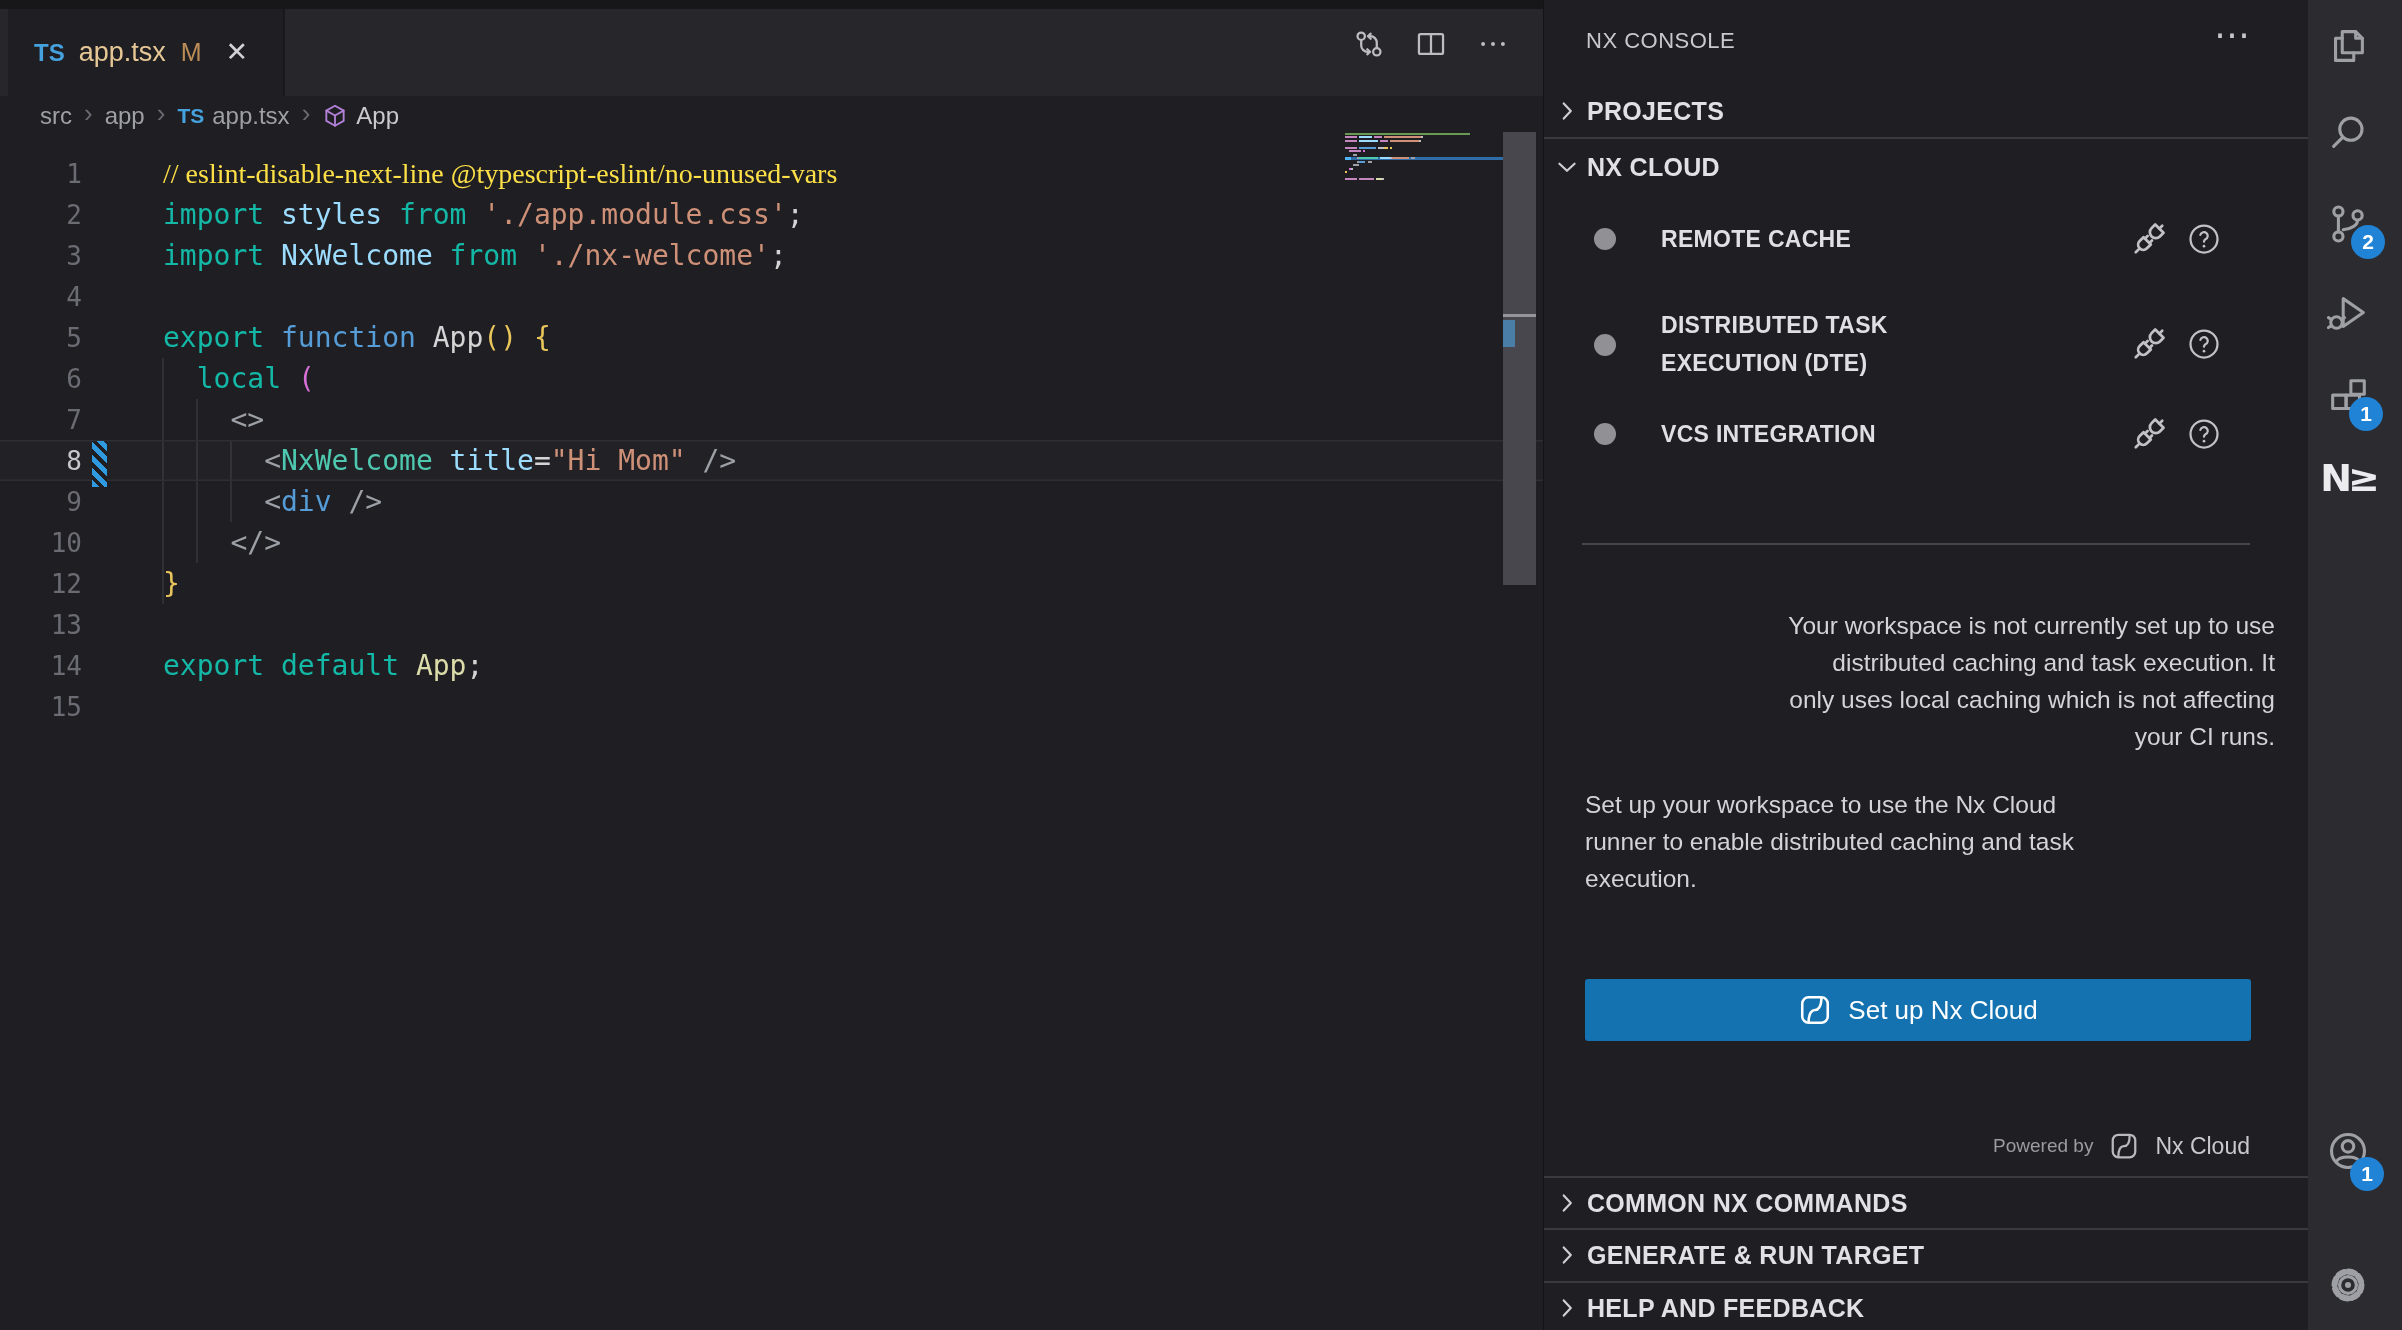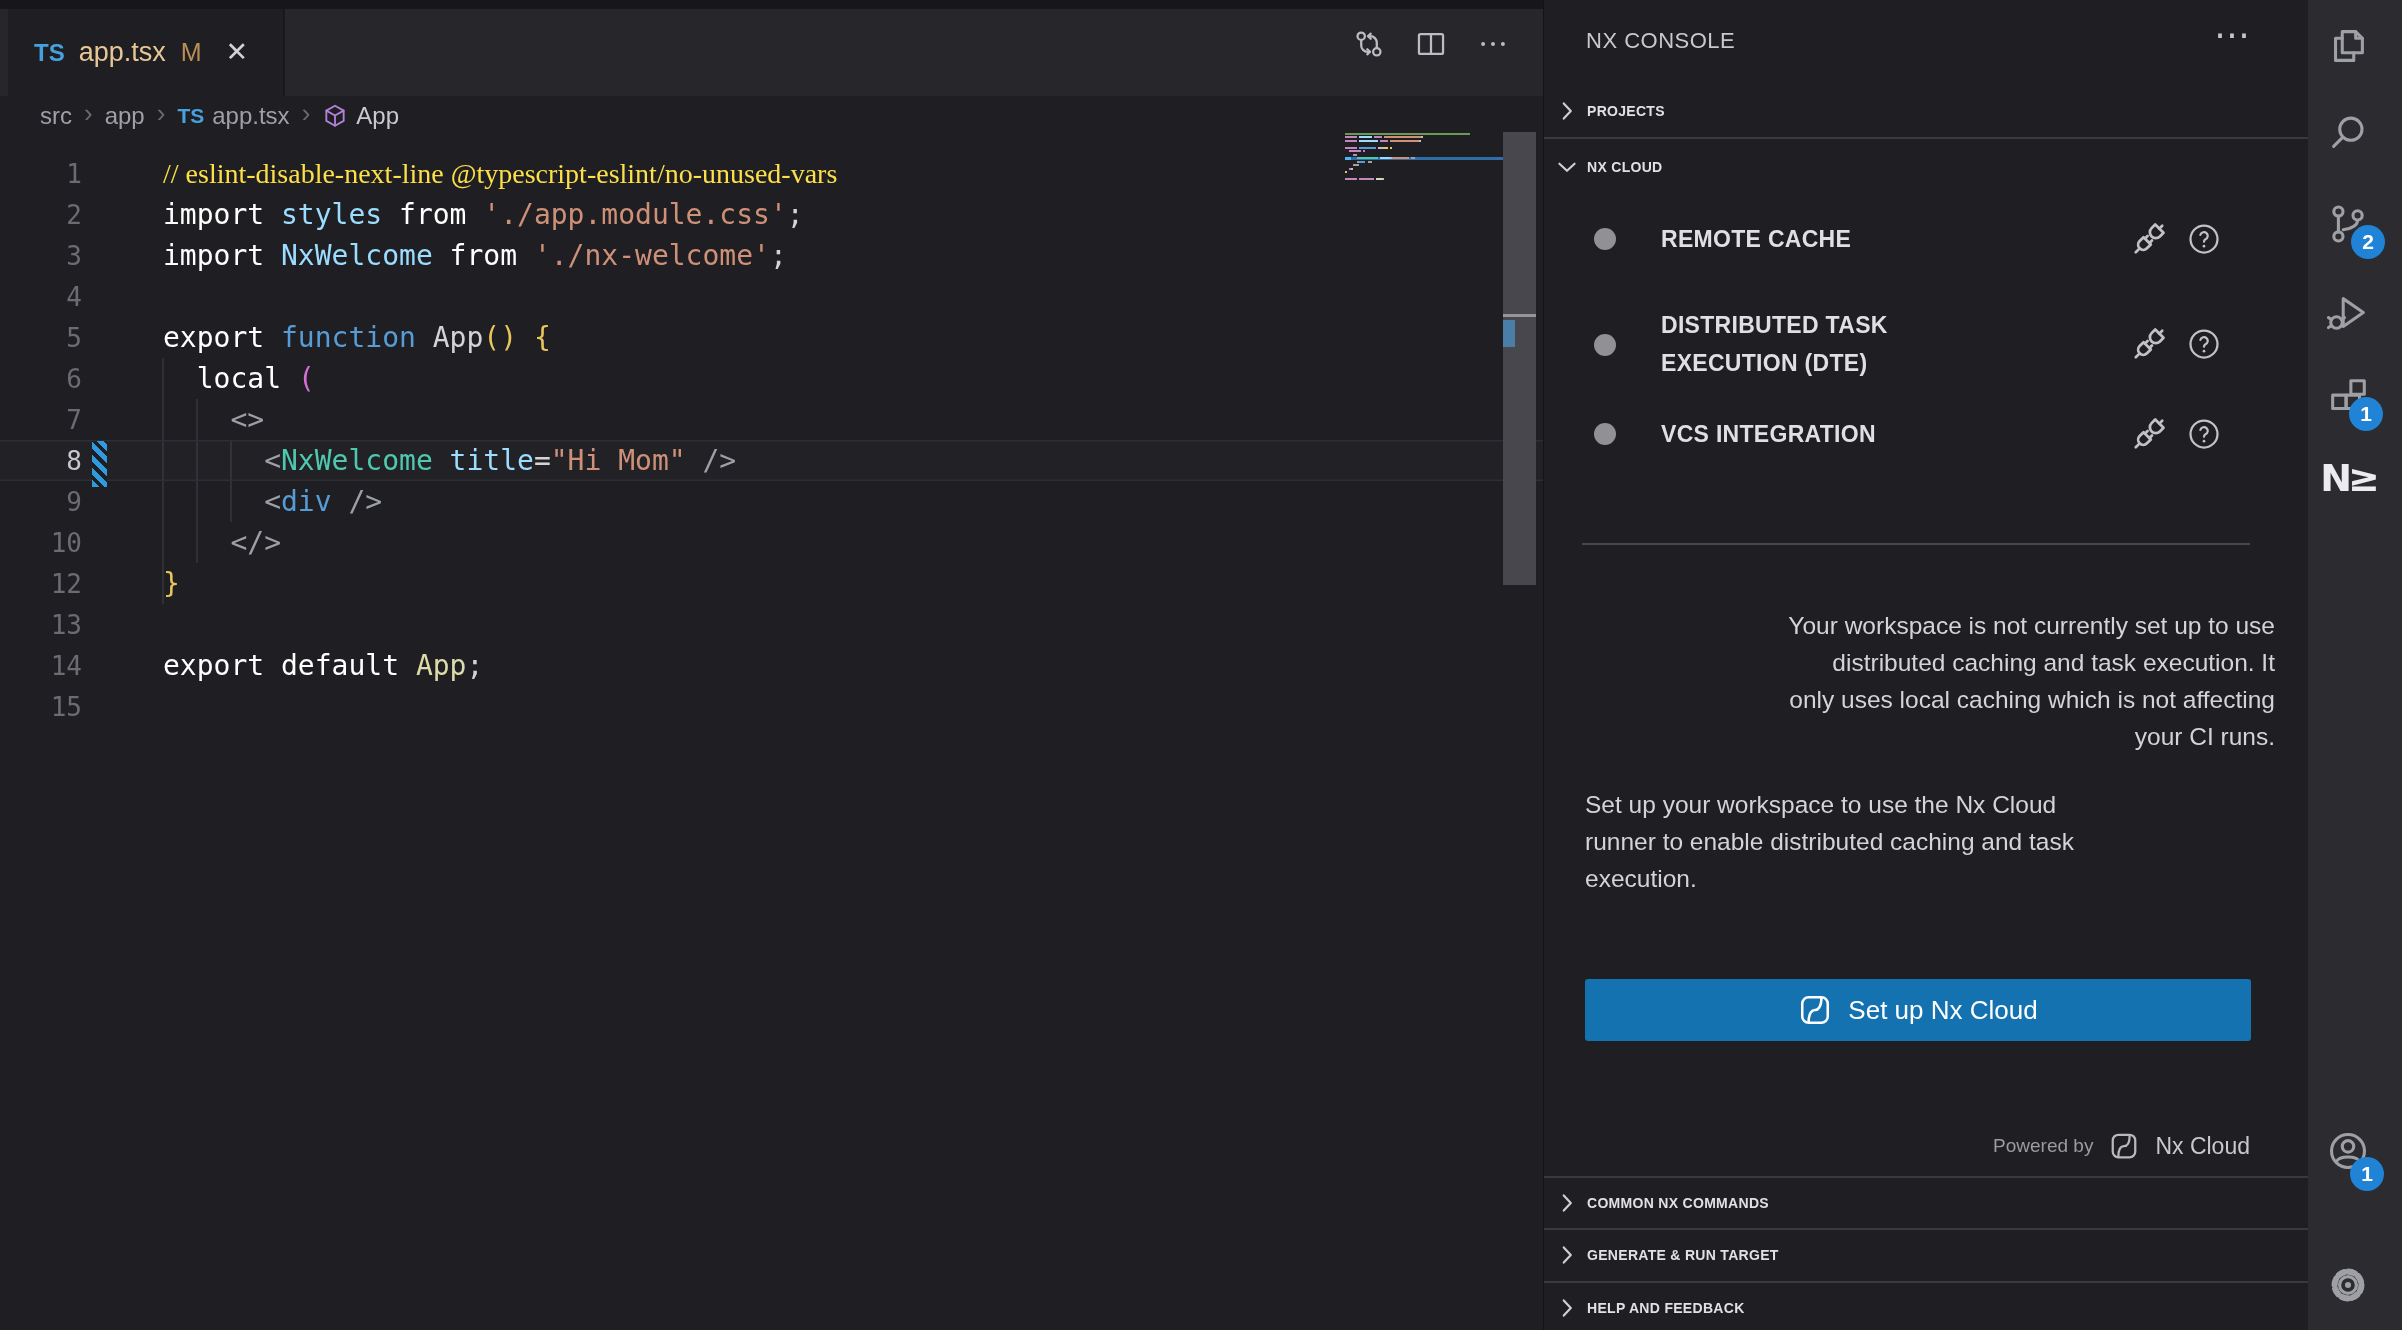--- a/index.html
+++ b/index.html
@@ -40,21 +40,21 @@
       font-family:"DejaVu Sans Mono",monospace;font-size:28px;}
   .ln{width:82px;text-align:right;color:#6b6b73;font-size:26px;flex:none;}
   .gmark{width:25px;height:41px;flex:none;position:relative;}
   .ctext{white-space:pre;padding-left:56px;letter-spacing:0;}
   .code-row.current{box-shadow:inset 0 1.5px 0 #2e2e35, inset 0 -1.5px 0 #2e2e35;
       background:rgba(255,255,255,0.015);}
   .code-row.current .ln{color:#c6c6cc;}
   .mod-marker{position:absolute;left:10px;top:1px;width:15px;height:46px;
       background:repeating-linear-gradient(45deg,#2f9ae0 0 5px,#1e1e23 5px 9px);}
   .guide{position:absolute;width:2px;background:#2f2f36;}
-  .tok-cm{color:#fde047;font-family:Liberation Serif, serif;} .tok-kw{color:#ffffff;} .tok-kb{color:#569CD6;}
+  .tok-cm{color:#fde047;font-family:Liberation Serif, serif;} .tok-kw{color:#14b8a6;} .tok-kb{color:#569CD6;}
   .tok-vr{color:#9CDCFE;} .tok-st{color:#CE9178;} .tok-cp{color:#4EC9B0;}
   .tok-fn{color:#DCDCAA;} .tok-g1{color:#E9C65B;} .tok-g2{color:#D670D6;}
   .tok-pu{color:#9DA0A6;} .tok-pl{color:#D4D4D4;}
 
   
   #minimap{left:1345px;top:132px;width:158px;height:53px;}
   .mm-row{position:relative;height:3.5px;white-space:nowrap;font-size:0;}
   .mm-row.current{background:#2e6da8;}
   .mm-notch{position:absolute;left:0;top:0;width:6px;height:3.5px;background:#4fb3f5;}
   .mm-bar{display:inline-block;height:2.4px;margin-top:0.5px;vertical-align:top;}
@@ -64,21 +64,21 @@
 
   
   #sidebar{left:1543px;top:0;width:765px;height:1330px;background:#1e1e23;
       border-left:1px solid #141417;box-sizing:border-box;}
   #sb-title{left:42px;top:20px;height:42px;line-height:42px;font-size:22px;
       color:#c9c9cd;letter-spacing:0.5px;}
   #sb-more{left:670px;top:14px;font-size:36px;color:#c6c6ca;cursor:pointer;}
   .sec-row{left:0;width:100%;height:50px;display:flex;align-items:center;cursor:pointer;}
   .sec-chev{width:26px;height:26px;color:#cfcfd3;margin-left:10px;flex:none;}
   .sec-chev svg{width:26px;height:26px;}
-  .sec-label{margin-left:7px;font-size:14px;font-weight:bold;color:#e1e1e4;
+  .sec-label{margin-left:7px;font-size:25px;font-weight:bold;color:#e1e1e4;
       letter-spacing:0.3px;}
   .divider{left:0;width:100%;height:2px;background:#39393f;}
 
   .feature{left:0;width:765px;}
   .f-dot{position:absolute;left:50px;width:22px;height:22px;border-radius:50%;
       background:#909095;}
   .f-label{position:absolute;left:117px;font-size:23px;font-weight:bold;
       color:#e0e0e2;line-height:38px;white-space:pre-line;letter-spacing:0.3px;}
   .f-ico{position:absolute;width:44px;height:44px;color:#c2c2c6;cursor:pointer;}
   .f-ico svg{width:100%;height:100%;}

